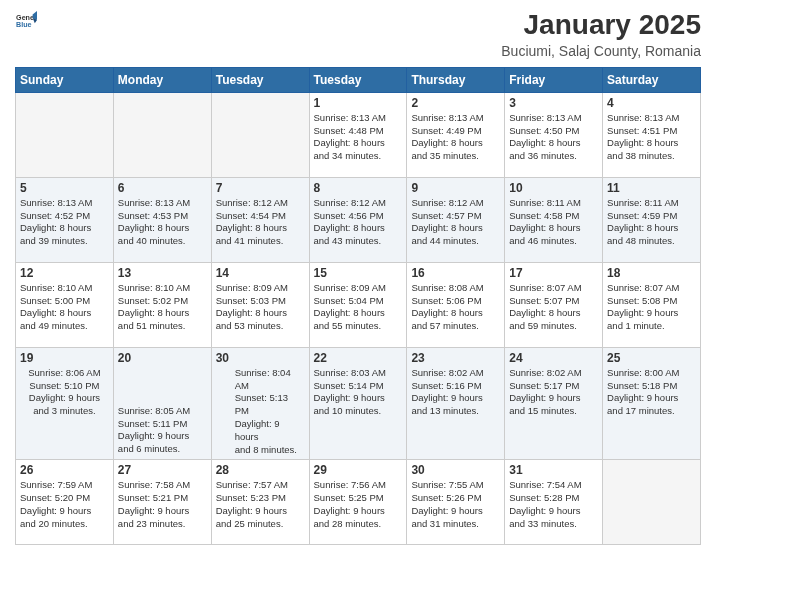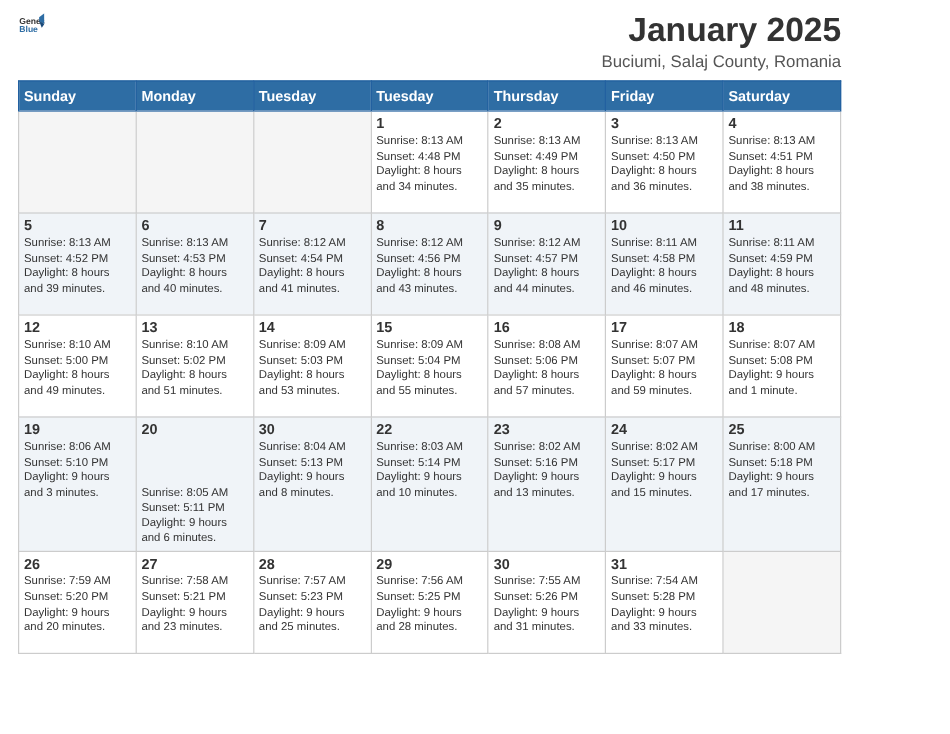--- a/index.html
+++ b/index.html
@@ -254,35 +254,35 @@
             <div class="day-number">18</div>
             <div class="day-info" style="white-space: pre-line;">Sunrise: 8:07 AM
 Sunset: 5:08 PM
 Daylight: 9 hours
 and 1 minute.</div>
           </td>
         </tr>
         <tr class="row-shade">
           <td>
             <div class="day-number">19</div>
-            <div class="day-info" style="white-space: pre-line;">Sunrise: 8:06 AM
+            <div class="day-info" style="white-space: pre-line; text-align: center;">Sunrise: 8:06 AM
 Sunset: 5:10 PM
 Daylight: 9 hours
 and 3 minutes.</div>
           </td>
           <td>
             <div class="day-number">20</div>
             <div class="day-info" style="white-space: pre-line; margin-top: 40px;">Sunrise: 8:05 AM
 Sunset: 5:11 PM
 Daylight: 9 hours
 and 6 minutes.</div>
           </td>
           <td>
             <div class="day-number">30</div>
-            <div class="day-info" style="white-space: pre-line;">Sunrise: 8:04 AM
+            <div class="day-info" style="white-space: pre-line; margin-left: 19px;">Sunrise: 8:04 AM
 Sunset: 5:13 PM
 Daylight: 9 hours
 and 8 minutes.</div>
           </td>
           <td>
             <div class="day-number">22</div>
             <div class="day-info" style="white-space: pre-line;">Sunrise: 8:03 AM
 Sunset: 5:14 PM
 Daylight: 9 hours
 and 10 minutes.</div>

